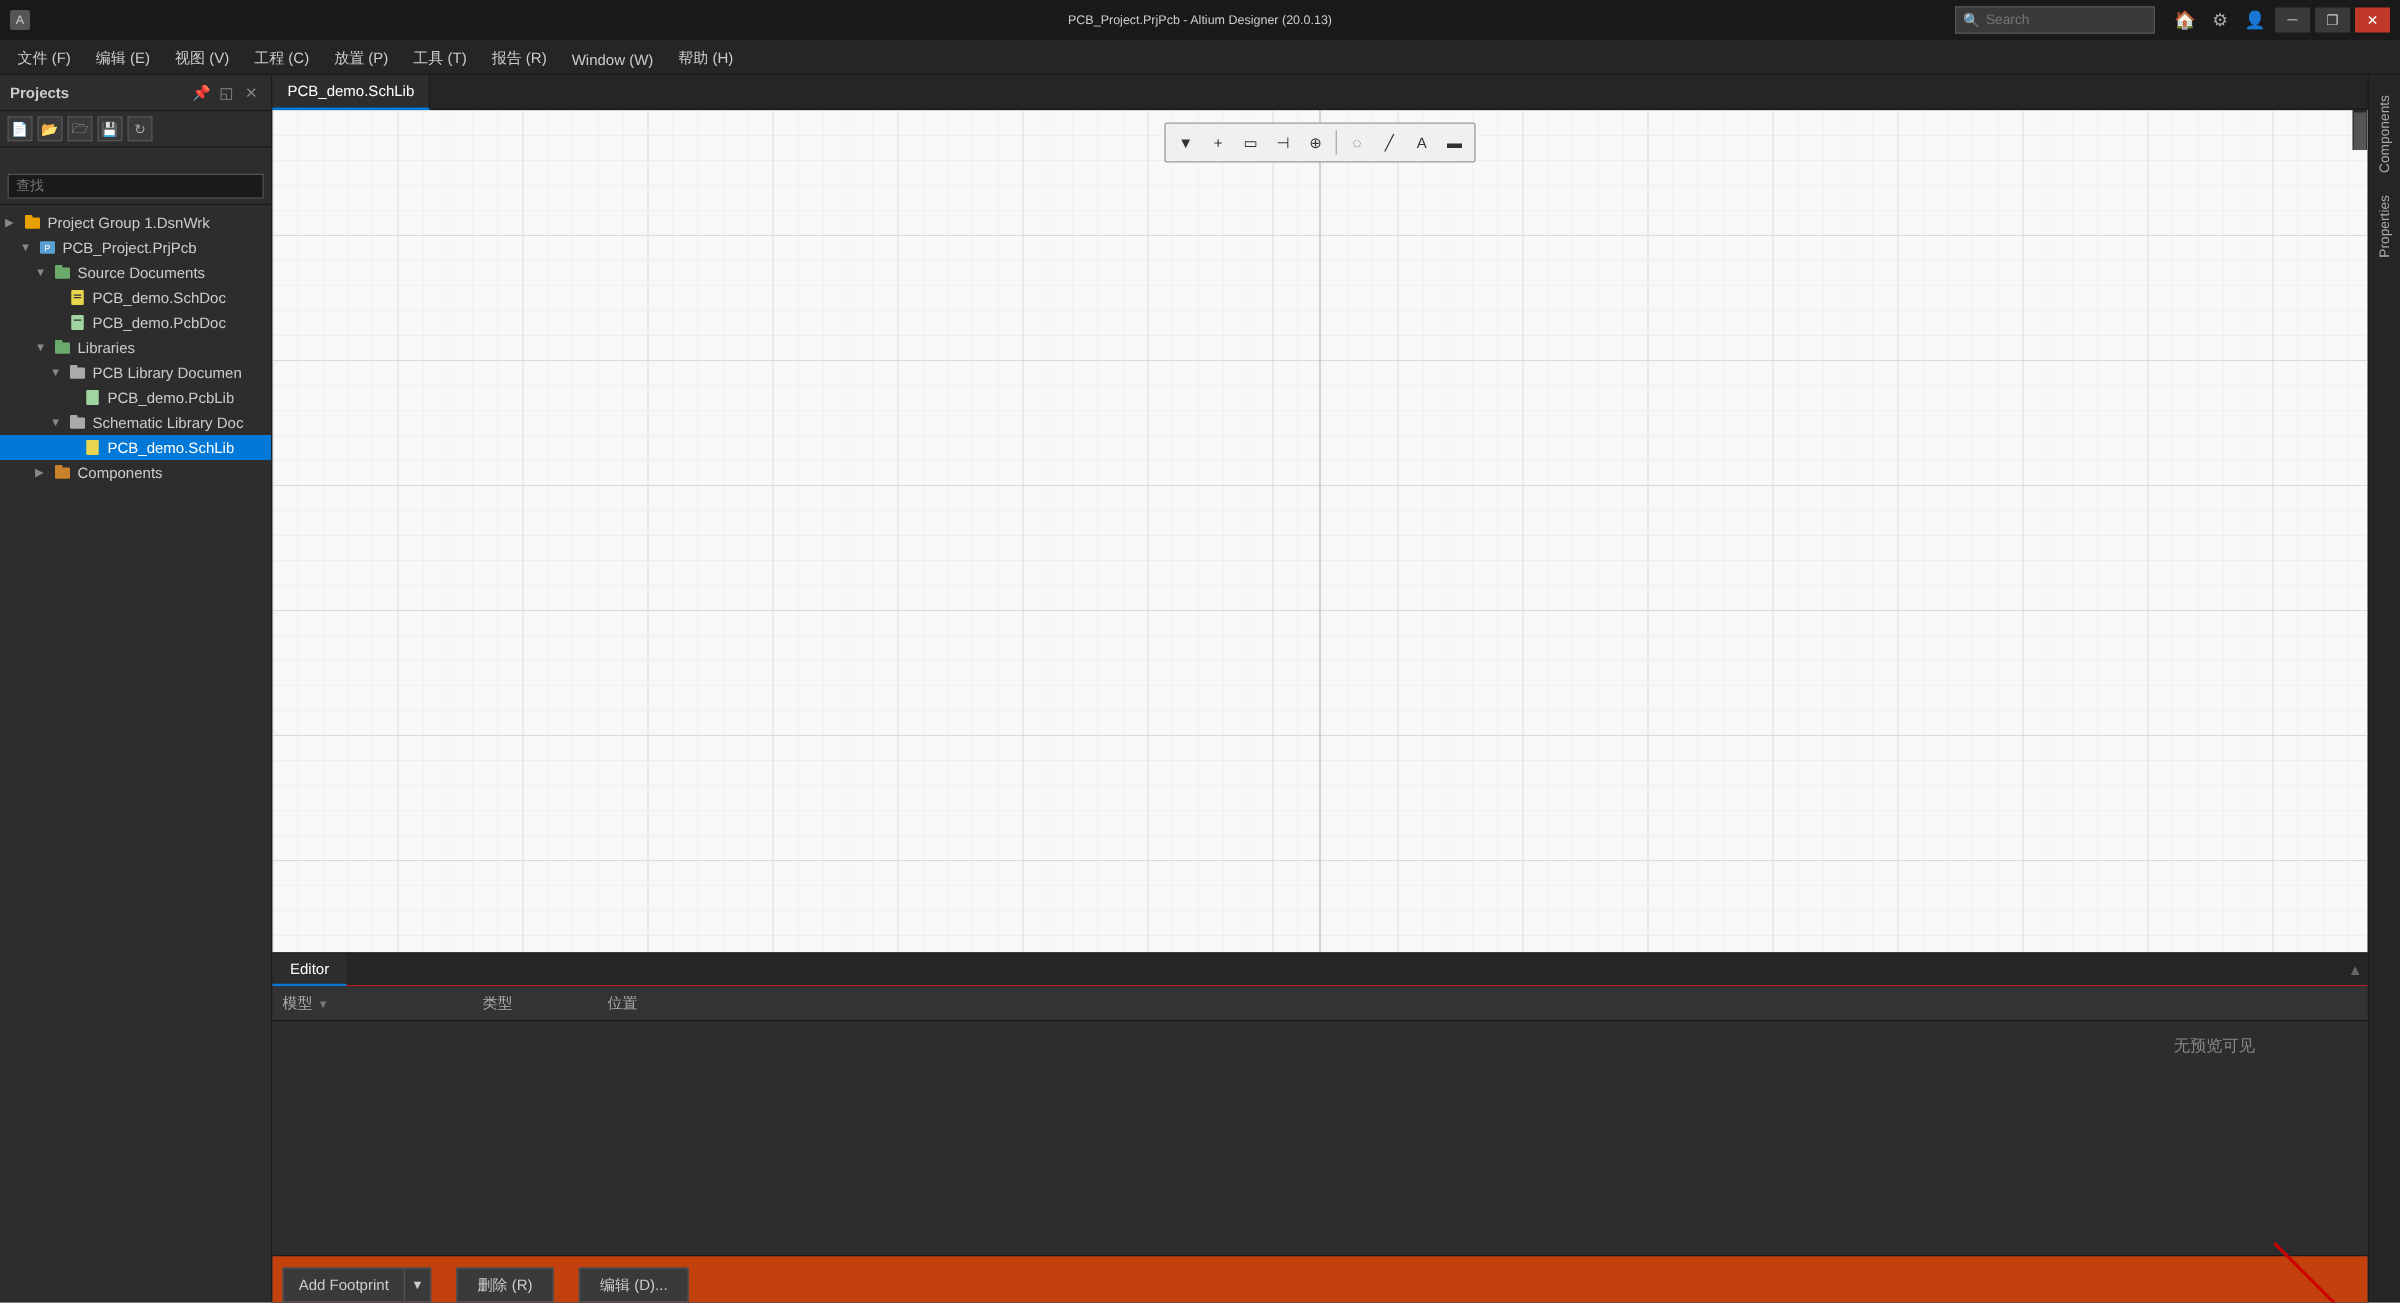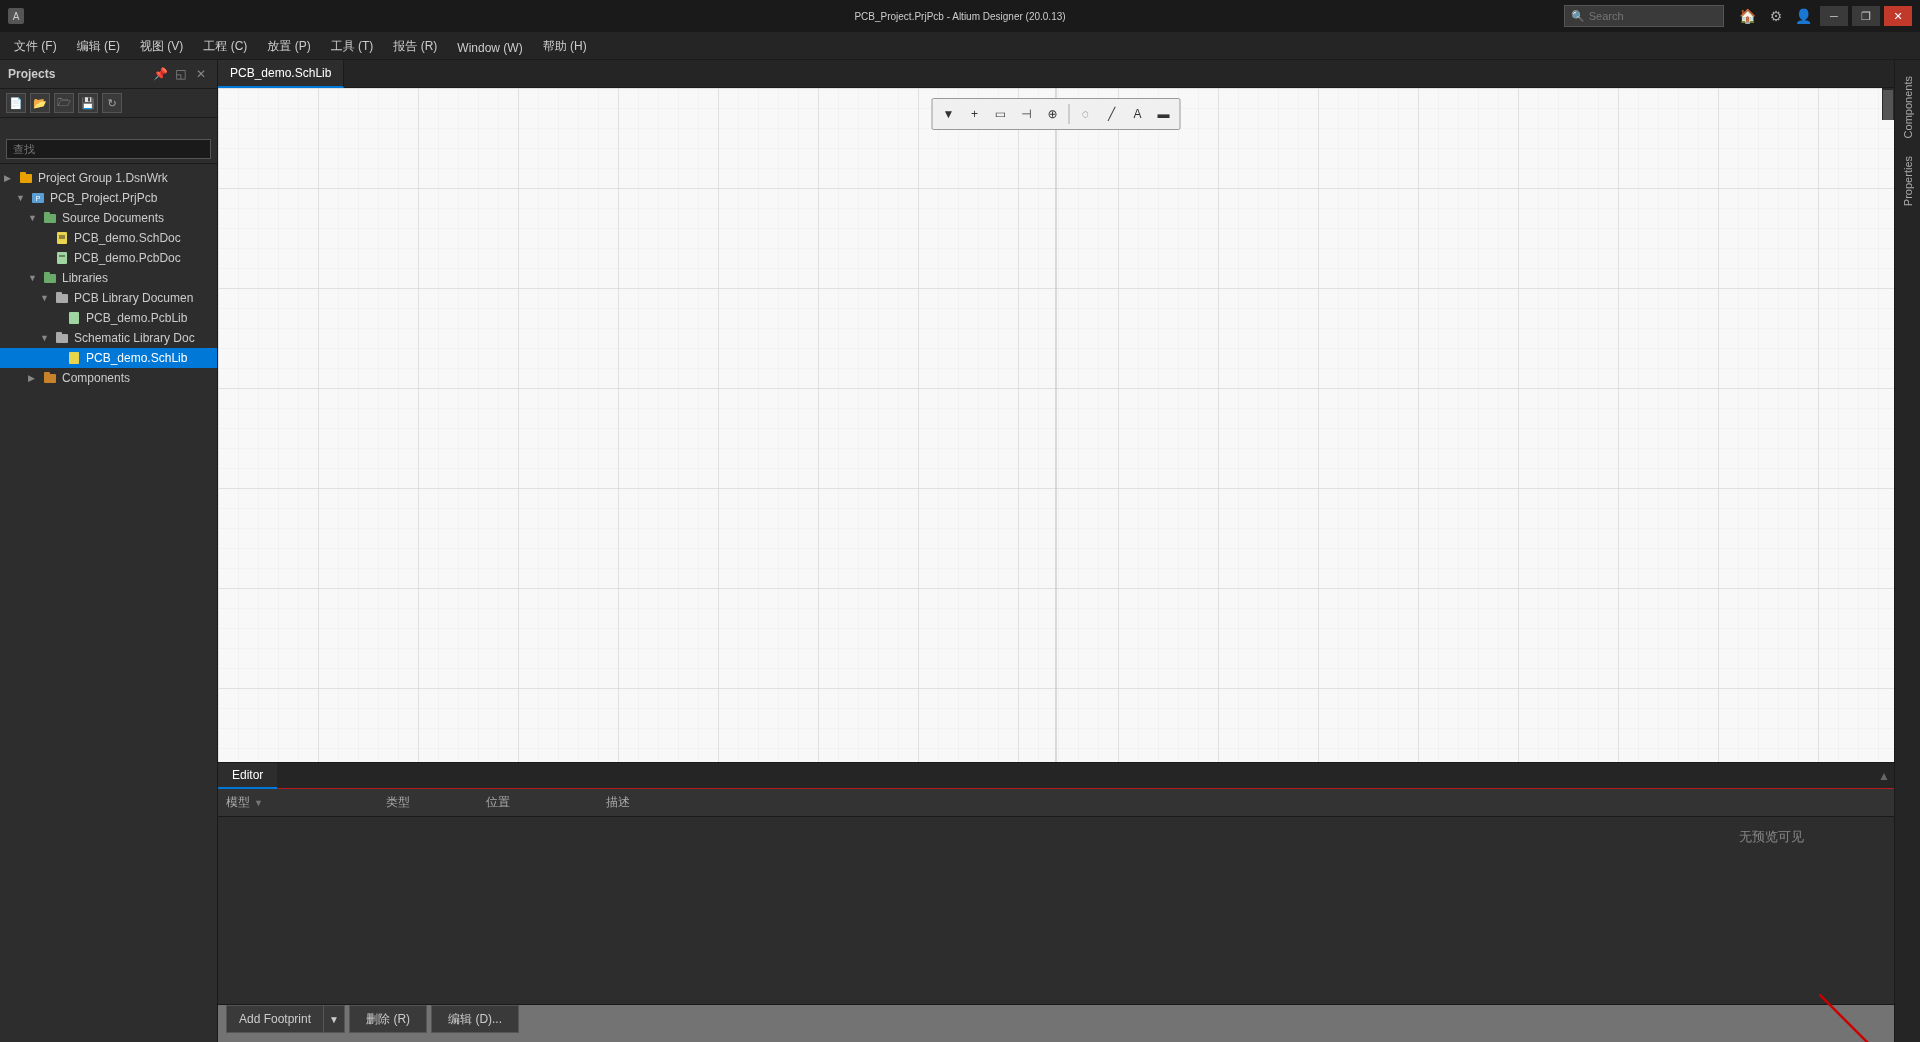--- a/index.html
+++ b/index.html
@@ -358,26 +358,26 @@
 
     #editor-table-body {
       flex: 1;
       background: #2d2d2d;
       overflow-y: auto;
     }
 
     
     #bottom-toolbar {
       height: 38px;
-      background: #737373;
+      background: #c2410c;
       border-top: 1px solid #1a1a1a;
       display: flex;
-      align-items: flex-start;
+      align-items: flex-end;
       padding: 0 8px;
-      gap: 4px;
+      gap: 20px;
     }
     .add-footprint-btn {
       display: flex;
       align-items: center;
       background: #3a3a3a;
       border: 1px solid #555;
       color: #ccc;
       height: 28px;
       cursor: pointer;
     }
@@ -728,23 +728,20 @@
         <div id="editor-table-header">
           <div class="th-col th-col-1">
             <span>模型</span>
             <span class="th-sort-arrow">▼</span>
           </div>
           <div class="th-col th-col-2">
             <span>类型</span>
           </div>
           <div class="th-col th-col-3">
             <span>位置</span>
-          </div>
-          <div class="th-col th-col-4">
-            <span>描述</span>
           </div>
         </div>
 
         <div id="editor-table-body">
         </div>
 
         <div id="bottom-toolbar" style="position: absolute; bottom: 0px; left: 0px; right: 0px;">
           <div class="add-footprint-btn">
             <div class="add-footprint-main">
               <span>Add Footprint</span>

